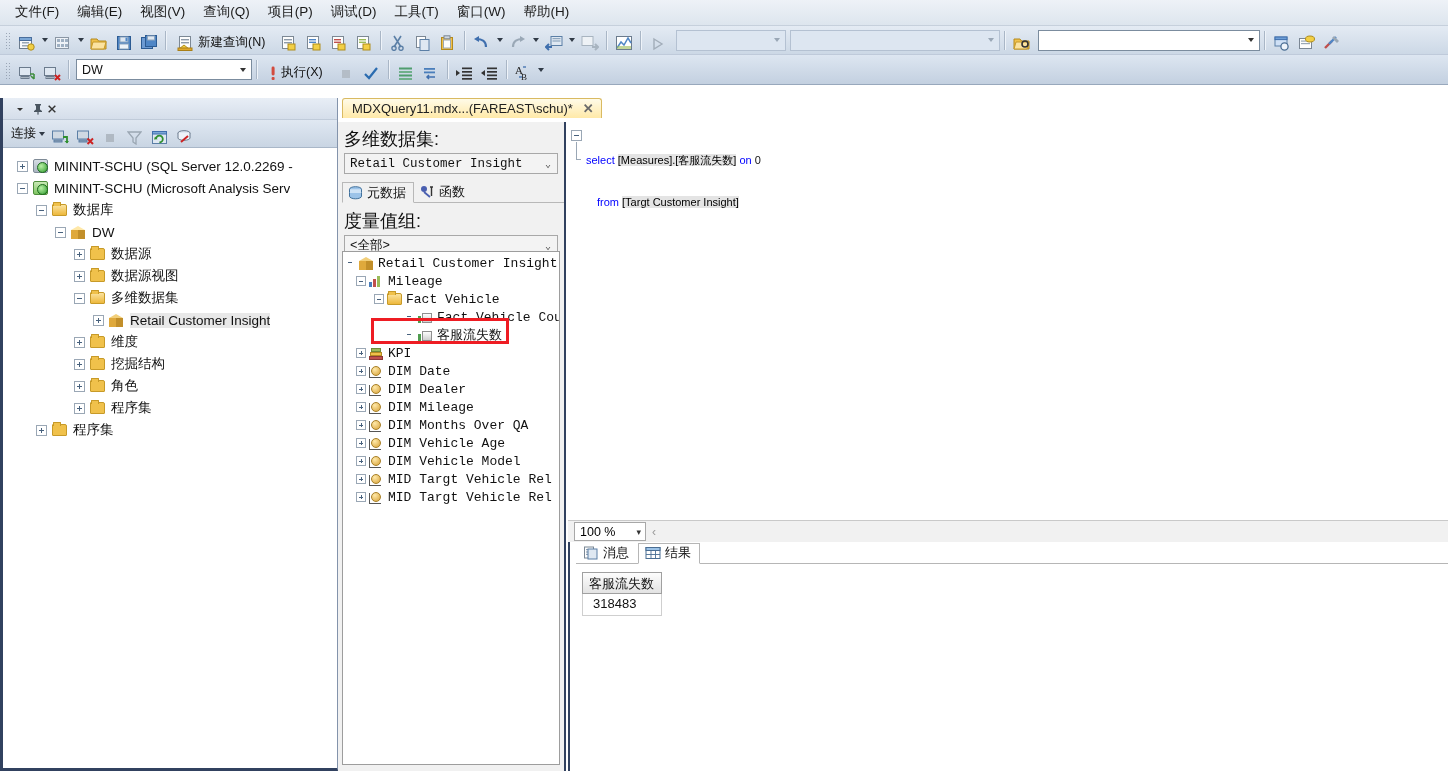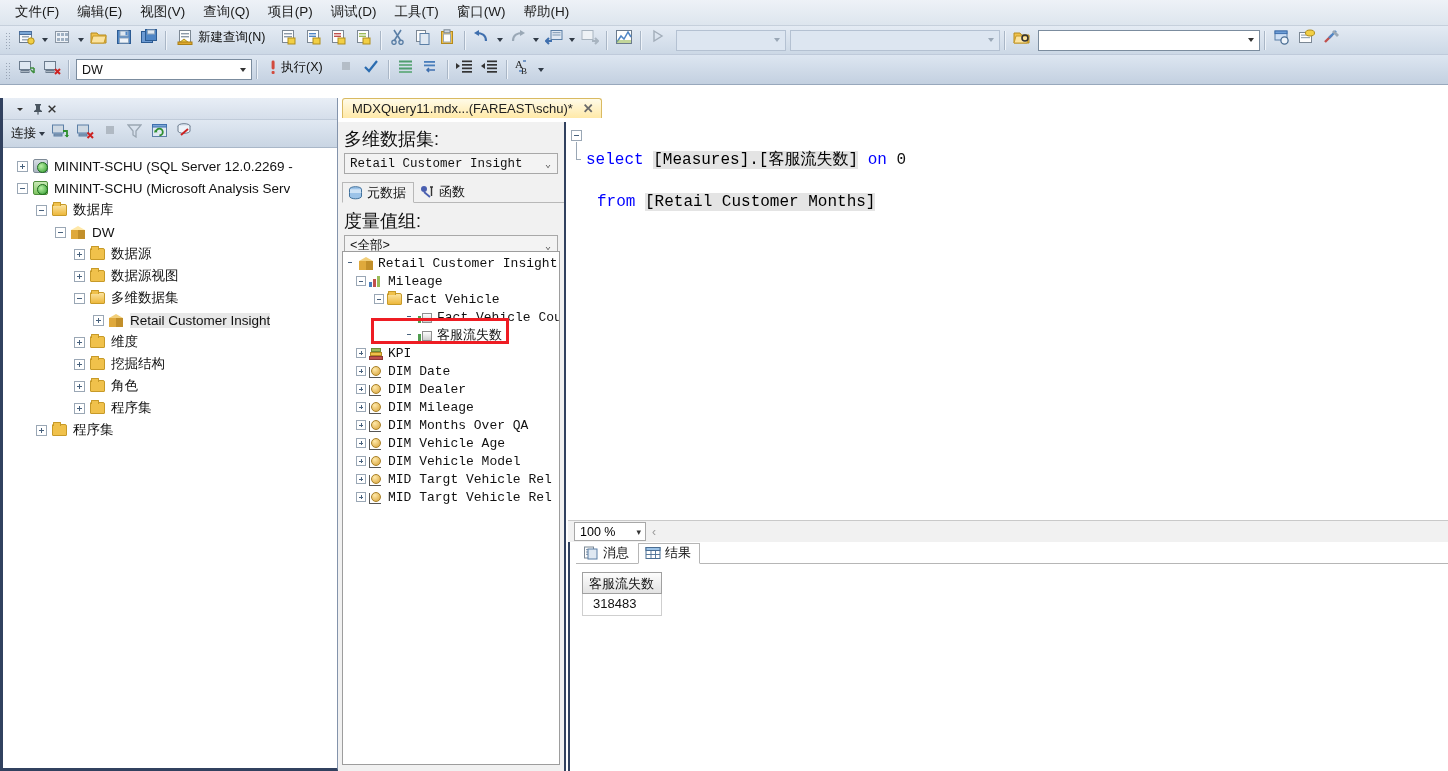--- a/index.html
+++ b/index.html
@@ -39,21 +39,21 @@
     background: linear-gradient(to bottom, #dde6f1 0%, #c3d0e0 100%);
     border-bottom:1px solid #98a8bc;
     display:flex; align-items:center;
   }
   .grip { width:7px; height:18px; margin:0 3px 0 4px;
     background-image: radial-gradient(circle, #8b97a8 1px, transparent 1px);
     background-size: 3px 3px; background-position: 1px 1px; opacity:.8; }
   .tb-sep { width:1px; height:19px; background:#a9b6c6; margin:0 4px;
             box-shadow: 1px 0 0 #eef3f9; }
   .tbbtn { width:23px; height:22px; margin:16px 1px; display:flex;
-           align-items:flex-start; justify-content:center; border-radius:2px; }
+           align-items:flex-end; justify-content:center; border-radius:2px; }
   .tbbtn.wide { width:auto; padding:0 6px; }
   .tb-text { font-size:12.5px; color:#111; padding-right:4px; }
   .dropcaret { width:11px; height:22px; display:flex; align-items:center;
                justify-content:center; }
   .dropcaret::after { content:""; border-left:3.5px solid transparent;
     border-right:3.5px solid transparent; border-top:4px solid #303a46; }
 
   
   .combo {
     height:21px; background:#fff; border:1px solid #7b8c9e;
@@ -222,21 +222,21 @@
   }
 
   
   .editor {
     position:absolute; left:230px; top:24px; right:0; height:398px;
     background:#ffffff; overflow:hidden;
   }
   .ed-gutter { position:absolute; left:0; top:0; width:18px; bottom:0;
                background:#fff; }
   .ed-code { position:absolute; left:18px; top:7px; right:0;
-    font-family:Liberation Mono, monospace; font-size:16px; line-height:21px;
+    font-family:Liberation Sans, sans-serif; font-size:11px; line-height:21px;
     white-space:pre; }
   .kw { color:#0000ff; }
   .num { color:#111; }
   .outline-box { position:absolute; left:3px; top:8px; width:11px; height:11px;
     border:1px solid #9aa7b5; background:#fff; }
   .outline-box::before { content:""; position:absolute; left:2px; top:4px;
     width:5px; height:1px; background:#47617d; }
   .outline-line { position:absolute; left:8px; top:20px; width:1px; height:18px;
     background:#9aa7b5; }
   .outline-tick { position:absolute; left:8px; top:37px; width:5px; height:1px;
@@ -1006,21 +1006,21 @@
 
     <div class="editor">
       <div class="yellowbar"></div>
       <div class="ed-gutter">
         <div class="outline-box"></div>
         <div class="outline-line"></div>
         <div class="outline-tick"></div>
       </div>
       <div class="ed-code">
 <div><span class="kw">select</span> <span class="sel-hl">[Measures].[客服流失数]</span> <span class="kw">on</span> <span class="num">0</span></div>
-<div style="padding-left:11px;"><span class="kw">from</span> <span class="sel-hl">[Retail Customer Months]</span></div>
+<div style="padding-left:11px;"><span class="kw">from</span> <span class="sel-hl">[Targt Customer Insight]</span></div>
       </div>
     </div>
 
     <div class="zoombar">
       <div class="zoomsel">
         <span>100 %</span>
         <span class="ar">▾</span>
       </div>
       <span class="splitgrip">‹</span>
     </div>

